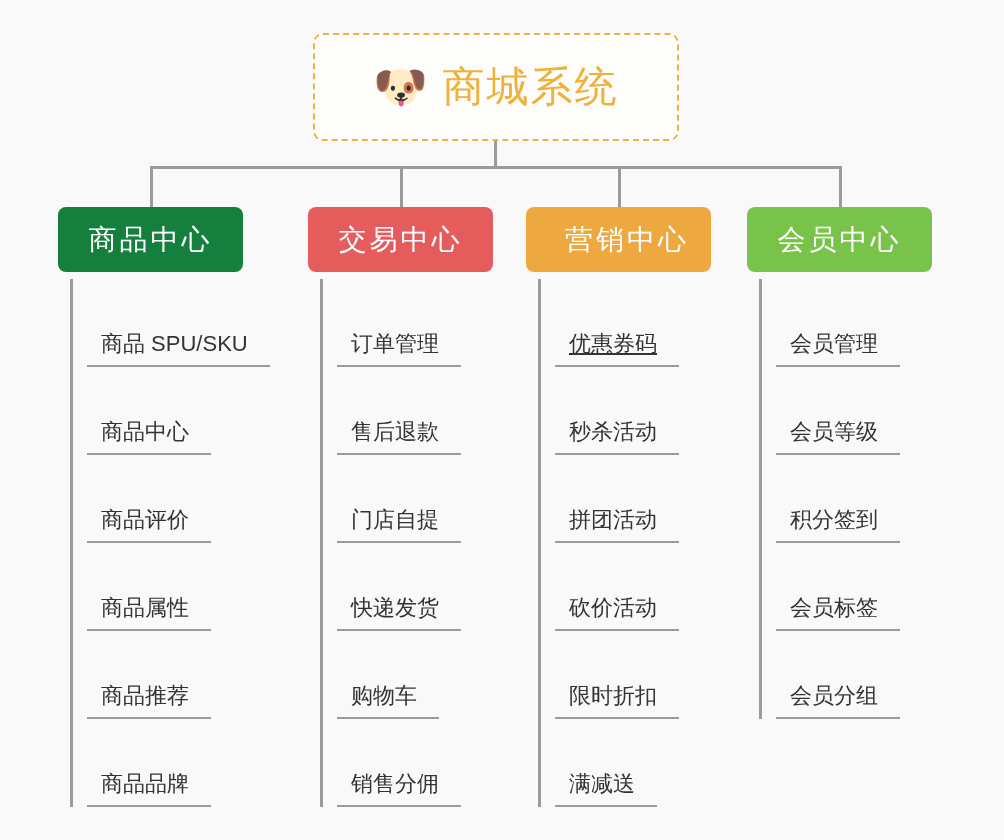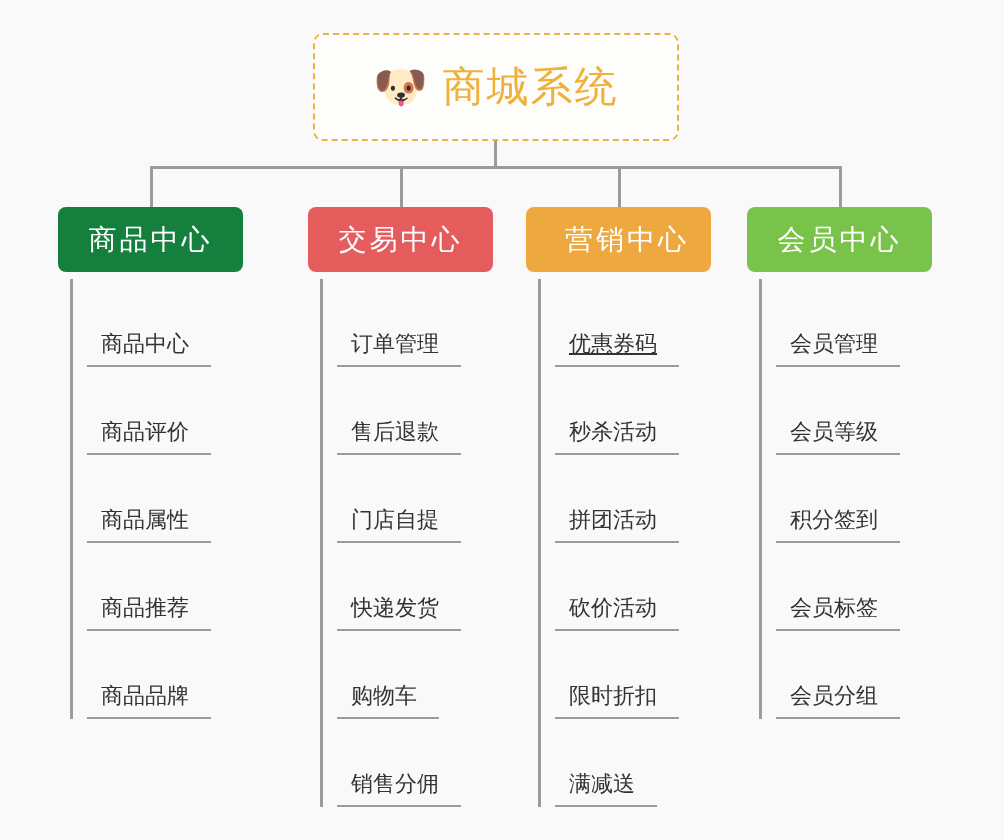--- a/index.html
+++ b/index.html
@@ -150,20 +150,23 @@
   <div class="conn conn-drop c1" style="background: rgb(155, 155, 155);"></div>
   <div class="conn conn-drop c2" style="background: rgb(155, 155, 155);"></div>
   <div class="conn conn-drop c3" style="background: rgb(155, 155, 155);"></div>
 
   <div class="column c0">
     <div class="cat-box" style="background: #15803d;">
       <span>商品中心</span>
     </div>
     <div class="leaf-list" style="border-left-color: rgb(155, 155, 155);">
       <div class="leaf">
+          <span class="leaf-label" style="border-bottom-color: rgb(155, 155, 155); color: rgb(51, 51, 51);">商品 SPU/SKU</span>
+        </div>
+      <div class="leaf">
           <span class="leaf-label" style="border-bottom-color: rgb(155, 155, 155); color: rgb(51, 51, 51);">商品中心</span>
         </div>
       <div class="leaf">
           <span class="leaf-label" style="border-bottom-color: rgb(155, 155, 155); color: rgb(51, 51, 51);">商品评价</span>
         </div>
       <div class="leaf">
           <span class="leaf-label" style="border-bottom-color: rgb(155, 155, 155); color: rgb(51, 51, 51);">商品属性</span>
         </div>
       <div class="leaf">
           <span class="leaf-label" style="border-bottom-color: rgb(155, 155, 155); color: rgb(51, 51, 51);">商品推荐</span>

